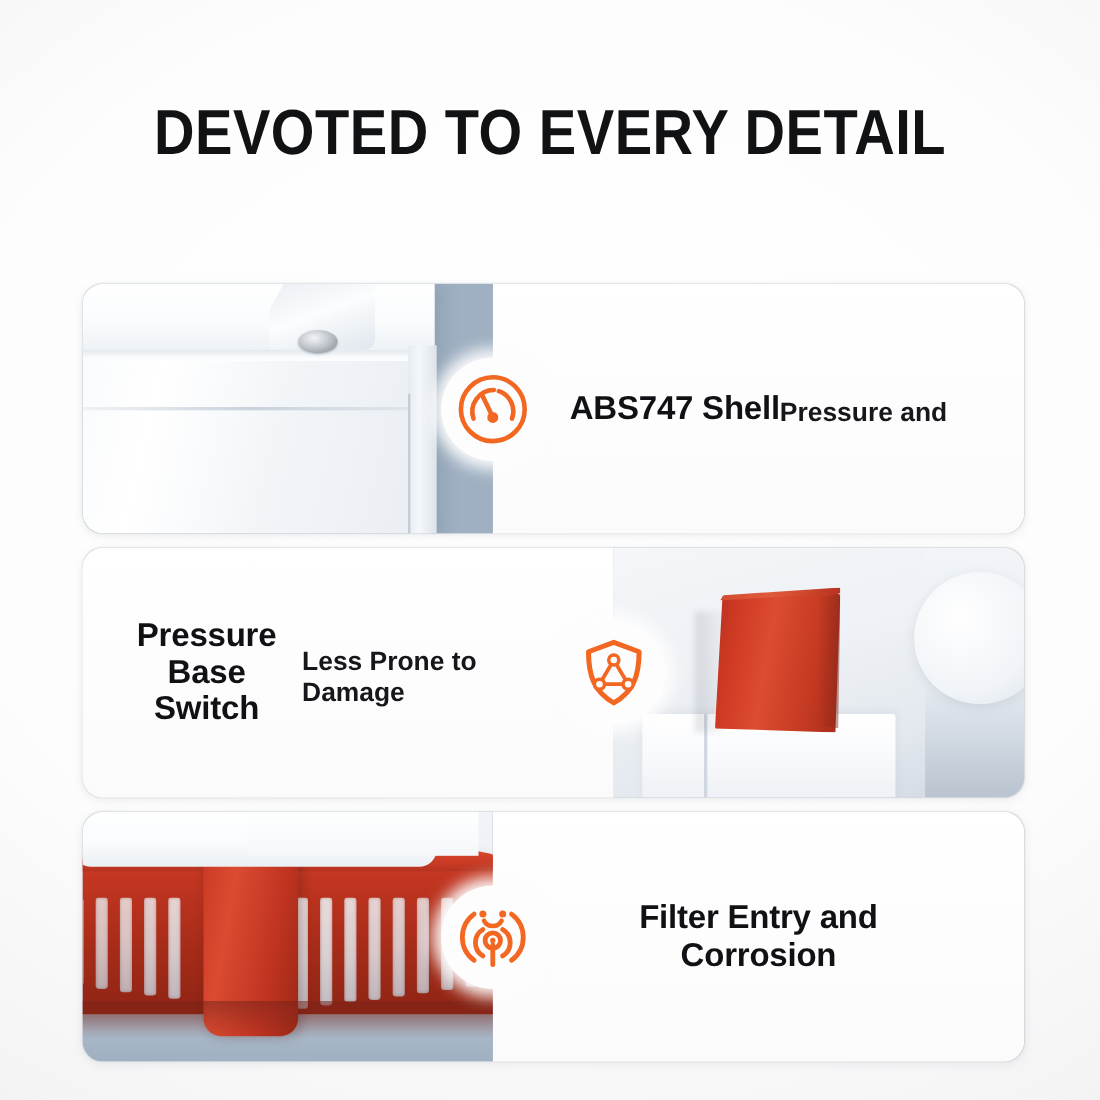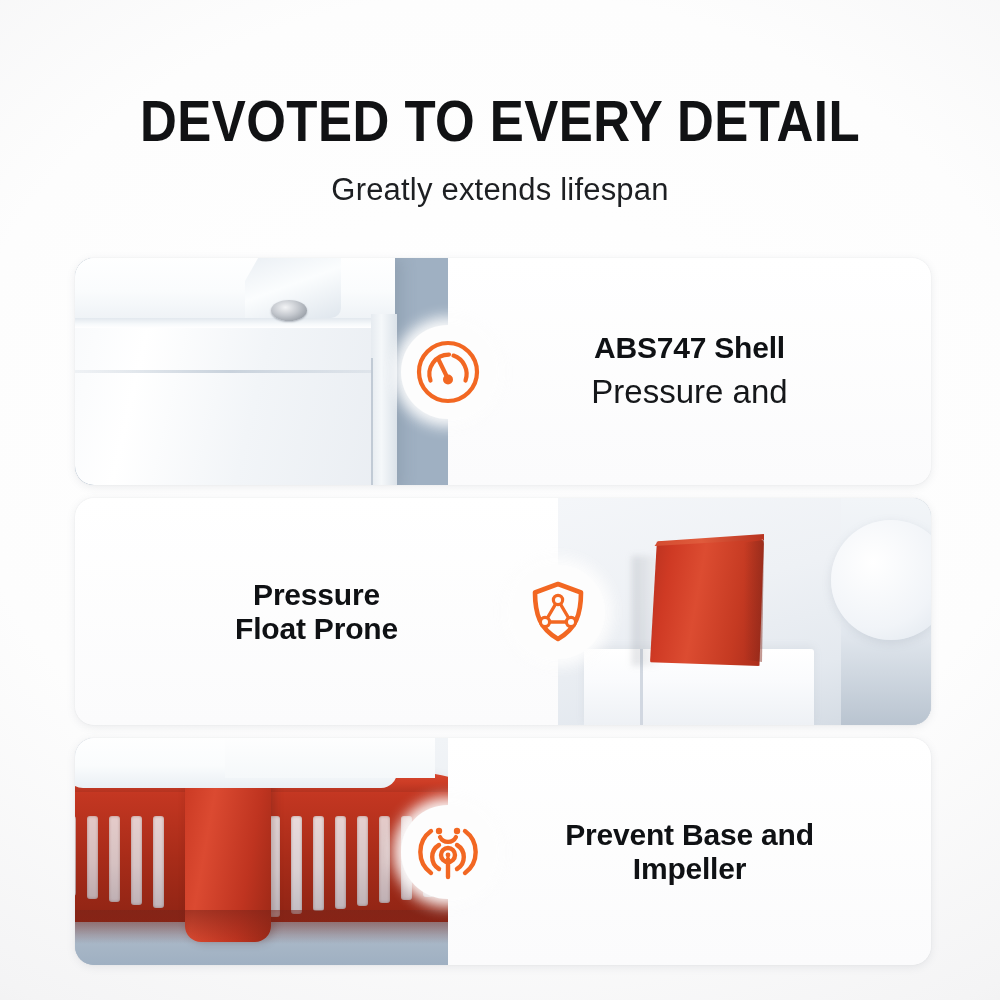--- a/index.html
+++ b/index.html
@@ -53,40 +53,40 @@
   .photo {
     position:relative;
     width:373px;
     flex:0 0 373px;
     overflow:hidden;
     background:#9fb0c2;
   }
   .textpane {
     flex:1 1 auto;
     display:flex;
-    flex-direction:column;
+    flex-direction:row;
     align-items:center;
     justify-content:center;
     background:linear-gradient(180deg,#ffffff 0%,#fbfbfc 100%);
     padding:0 26px;
   }
   .card.reverse .card-inner { flex-direction:row-reverse; }
 
   .t-title {
     font-size:30px;
     font-weight:bold;
     color:#0f1114;
     line-height:1.13;
     text-align:center;
     letter-spacing:-0.2px;
   }
   .t-sub {
     margin-top:9px;
-    font-size:33px;
-    font-weight:400;
+    font-size:24px;
+    font-weight:700;
     color:#15171a;
     line-height:1.18;
     text-align:left;
   }
 
   
   .badge {
     position:absolute;
     top:50%;
     width:94px; height:94px;
@@ -233,21 +233,20 @@
   .p3-shadowrow {
     position:absolute; left:-18px; top:172px; width:420px; height:34px;
     background:linear-gradient(180deg,rgba(120,35,25,0.55),rgba(120,35,25,0));
   }
 </style>
 </head>
 <body>
 
 <div class="header">
   <div class="headline">DEVOTED TO EVERY DETAIL</div>
-  <div class="subhead">Greatly extends lifespan</div>
 </div>
 
 <div class="cards">
 
   <div class="card">
     <div class="card-inner">
       <div class="photo">
         <div class="p1-bg"></div>
         <div class="p1-body"></div>
         <div class="p1-top"></div>
@@ -287,21 +286,24 @@
         <div class="p2-ledge"></div>
         <div class="p2-ledge-line"></div>
         <div class="p2-shadow"></div>
         <div class="p2-float"></div>
         <div class="p2-float-top"></div>
         <div class="p2-float-edge"></div>
       </div>
       <div class="textpane">
         <div class="t-title">
           <div>Pressure</div>
-          <div>Float Prone</div>
+          <div>Base Switch</div>
+        </div>
+        <div class="t-sub">
+          <div>Less Prone to Damage</div>
         </div>
       </div>
     </div>
     <div class="badge at-right">
       <span>
         <svg width="70" height="70" viewBox="0 0 70 70">
           <path d="M35 7 L58 15.5 C58 37 53 52 35 62 C17 52 12 37 12 15.5 Z" fill="none" stroke="#F26722" stroke-width="4.6" stroke-linejoin="round"></path>
           <line x1="35" y1="23" x2="22" y2="45" stroke="#F26722" stroke-width="3.4" stroke-linecap="round"></line>
           <line x1="35" y1="23" x2="48" y2="45" stroke="#F26722" stroke-width="3.4" stroke-linecap="round"></line>
           <line x1="22" y1="45" x2="48" y2="45" stroke="#F26722" stroke-width="3.4" stroke-linecap="round"></line>
@@ -335,22 +337,22 @@
             <div class="p3-slot" style="left: 366px; height: 81.12px; opacity: 0.76;"></div>
             <div class="p3-slot" style="left: 388px; height: 78.26px; opacity: 0.74;"></div>
           </div>
         <div class="p3-center"></div>
         <div class="p3-shadowrow"></div>
         <div class="p3-whitetop"></div>
         <div class="p3-whitetop2"></div>
       </div>
       <div class="textpane">
         <div class="t-title">
-          <div>Prevent Base and</div>
-          <div>Impeller</div>
+          <div>Filter Entry and</div>
+          <div>Corrosion</div>
         </div>
       </div>
     </div>
     <div class="badge at-left">
       <span>
         <svg width="74" height="74" viewBox="0 0 74 74">
           <path d="M20 16 A26 26 0 0 0 20 58" fill="none" stroke="#F26722" stroke-width="4.4" stroke-linecap="round"></path>
           <path d="M54 16 A26 26 0 0 1 54 58" fill="none" stroke="#F26722" stroke-width="4.4" stroke-linecap="round"></path>
           <path d="M28 30 A14 14 0 0 0 28 54" fill="none" stroke="#F26722" stroke-width="4.4" stroke-linecap="round"></path>
           <path d="M46 30 A14 14 0 0 1 46 54" fill="none" stroke="#F26722" stroke-width="4.4" stroke-linecap="round"></path>

